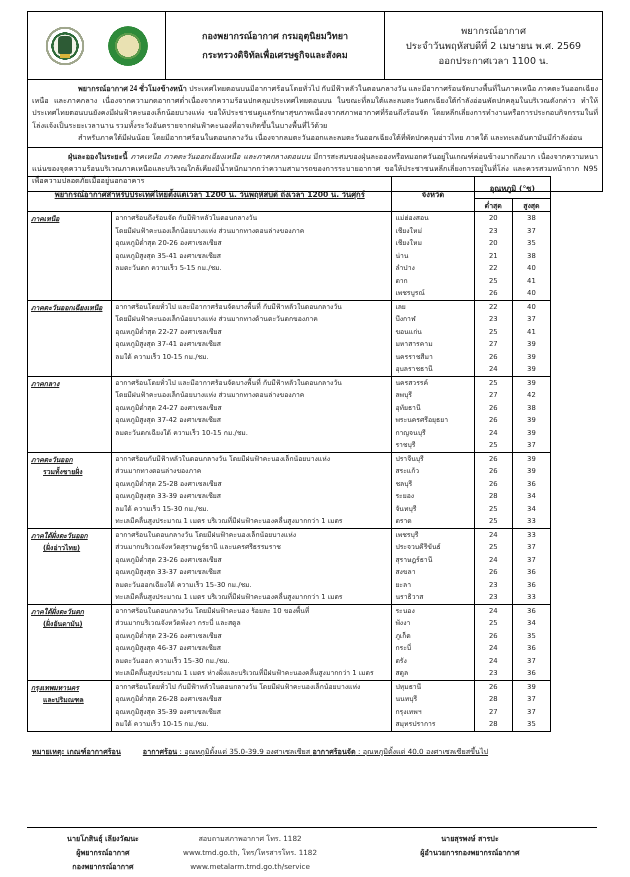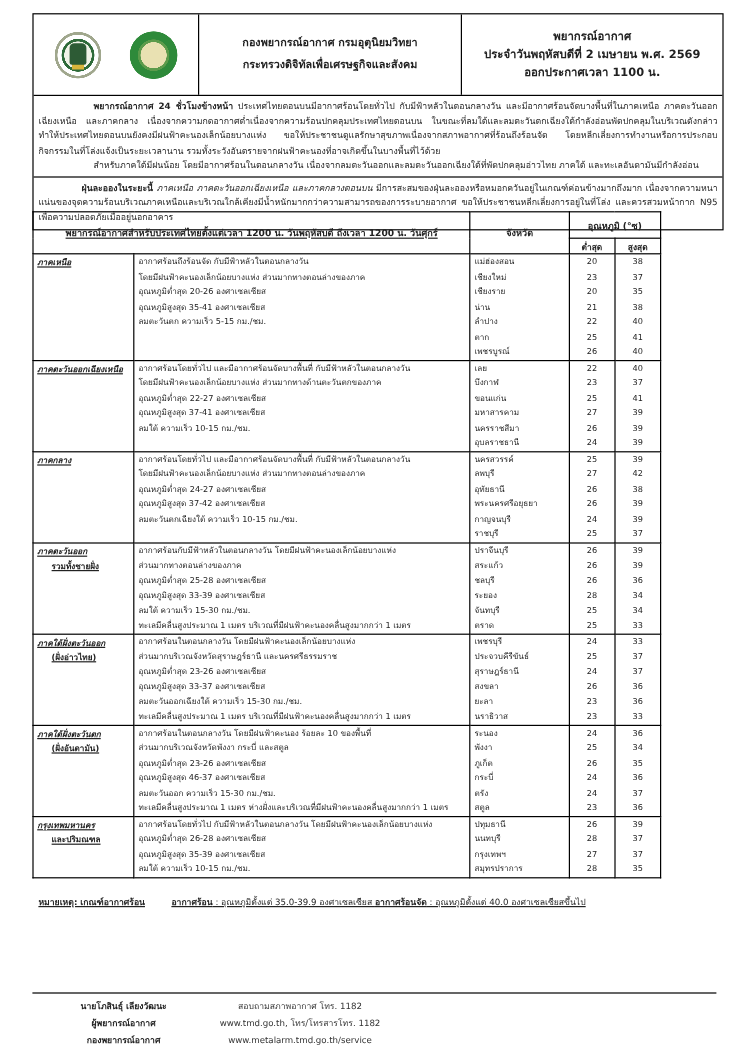--- a/index.html
+++ b/index.html
@@ -6,24 +6,24 @@
   body { width: 630px; height: 877px; position: relative; font-family: "DejaVu Sans", sans-serif; color: #222; overflow: hidden; }
   .page { position: absolute; left: 0; top: 0; width: 630px; height: 877px; }
   .frame { position: absolute; left: 27px; top: 11px; width: 574px; border: 1px solid #000; }
   .hdr { display: flex; height: 67px; border-bottom: 1px solid #000; }
   .hdr .logos { width: 138px; border-right: 1px solid #000; display: flex; align-items: center; justify-content: space-around; padding: 0 6px; box-sizing: border-box; }
   .logo { width: 40px; height: 40px; border-radius: 50%; position: relative; }
   .logo1 { background: radial-gradient(circle, #f1f3e8 0 40%, #2f6b3a 41% 48%, #fff 49% 60%, #a0a78d 61% 68%, #fff 69%); }
   .logo1::after { content: ""; position: absolute; left: 13px; top: 10px; width: 14px; height: 18px; background: #2d5b35; border-radius: 4px 4px 2px 2px; box-shadow: 0 6px 0 -2px #d9b53b; }
   .logo2 { background: radial-gradient(circle, #e9e1b2 0 38%, #5c9b4b 39% 46%, #2e8a3a 47% 70%, #f3f7ee 71% 74%, #2e8a3a 75%); }
   .hdr .org { width: 218px; border-right: 1px solid #000; display: flex; flex-direction: column; justify-content: center; align-items: center; font-size: 9px; font-weight: bold; line-height: 19px; }
-  .hdr .title { flex: 1; display: flex; flex-direction: column; justify-content: center; align-items: center; font-size: 9.5px; font-weight: bold; line-height: 15px; }
+  .hdr .title { flex: 1; display: flex; flex-direction: column; justify-content: center; align-items: center; font-size: 9.5px; font-weight: normal; line-height: 15px; }
   .forecast { padding: 3px 4px 3px 4px; font-size: 7.3px; line-height: 12.2px; border-bottom: 1px solid #000; text-align: justify; }
   .forecast .lead { font-weight: bold; }
-  .indent { text-indent: 46px; }
+  .indent { text-indent: 46px; font-family: Liberation Serif, serif; }
   .indent2 { text-indent: 46px; }
   .dust { padding: 3px 4px; font-size: 7.3px; line-height: 12.2px; text-align: justify; }
   .dust .lead { font-weight: bold; padding-left: 36px; }
   .dust .it { font-style: italic; }
 
   table.fc { position: absolute; left: 27px; top: 176px; width: 524px; border-collapse: collapse; font-size: 6.8px; }
   table.fc td, table.fc th { border: 1px solid #000; padding: 0 3px; vertical-align: top; }
   table.fc th { font-weight: bold; text-align: center; vertical-align: middle; font-size: 7.6px; }
   .col-region { width: 84px; }
   .col-text { width: 279px; }
@@ -102,21 +102,21 @@
             <div>โดยมีฝนฟ้าคะนองเล็กน้อยบางแห่ง ส่วนมากทางตอนล่างของภาค</div>
             <div>อุณหภูมิต่ำสุด 20-26 องศาเซลเซียส</div>
             <div>อุณหภูมิสูงสุด 35-41 องศาเซลเซียส</div>
             <div>ลมตะวันตก ความเร็ว 5-15 กม./ชม.</div>
             <div></div>
             <div></div>
           </td>
           <td class="provs">
             <div>แม่ฮ่องสอน</div>
             <div>เชียงใหม่</div>
-            <div>เชียงราย</div>
+            <div>เชียงใหม</div>
             <div>น่าน</div>
             <div>ลำปาง</div>
             <div>ตาก</div>
             <div>เพชรบูรณ์</div>
           </td>
           <td class="nums">
             <div>20</div>
             <div>23</div>
             <div>20</div>
             <div>21</div>
@@ -347,13 +347,17 @@
   <div class="sig left">
     <div>นายโภสินธุ์ เลียงวัฒนะ</div>
     <div>ผู้พยากรณ์อากาศ</div>
     <div>กองพยากรณ์อากาศ</div>
   </div>
   <div class="sig mid">
     <div>สอบถามสภาพอากาศ โทร. 1182</div>
     <div>www.tmd.go.th, โทร/โทรสารโทร. 1182</div>
     <div>www.metalarm.tmd.go.th/service</div>
   </div>
+  <div class="sig right">
+    <div>นายสุรพงษ์ สารปะ</div>
+    <div>ผู้อำนวยการกองพยากรณ์อากาศ</div>
+  </div>
 </div>
 
 </body></html>

